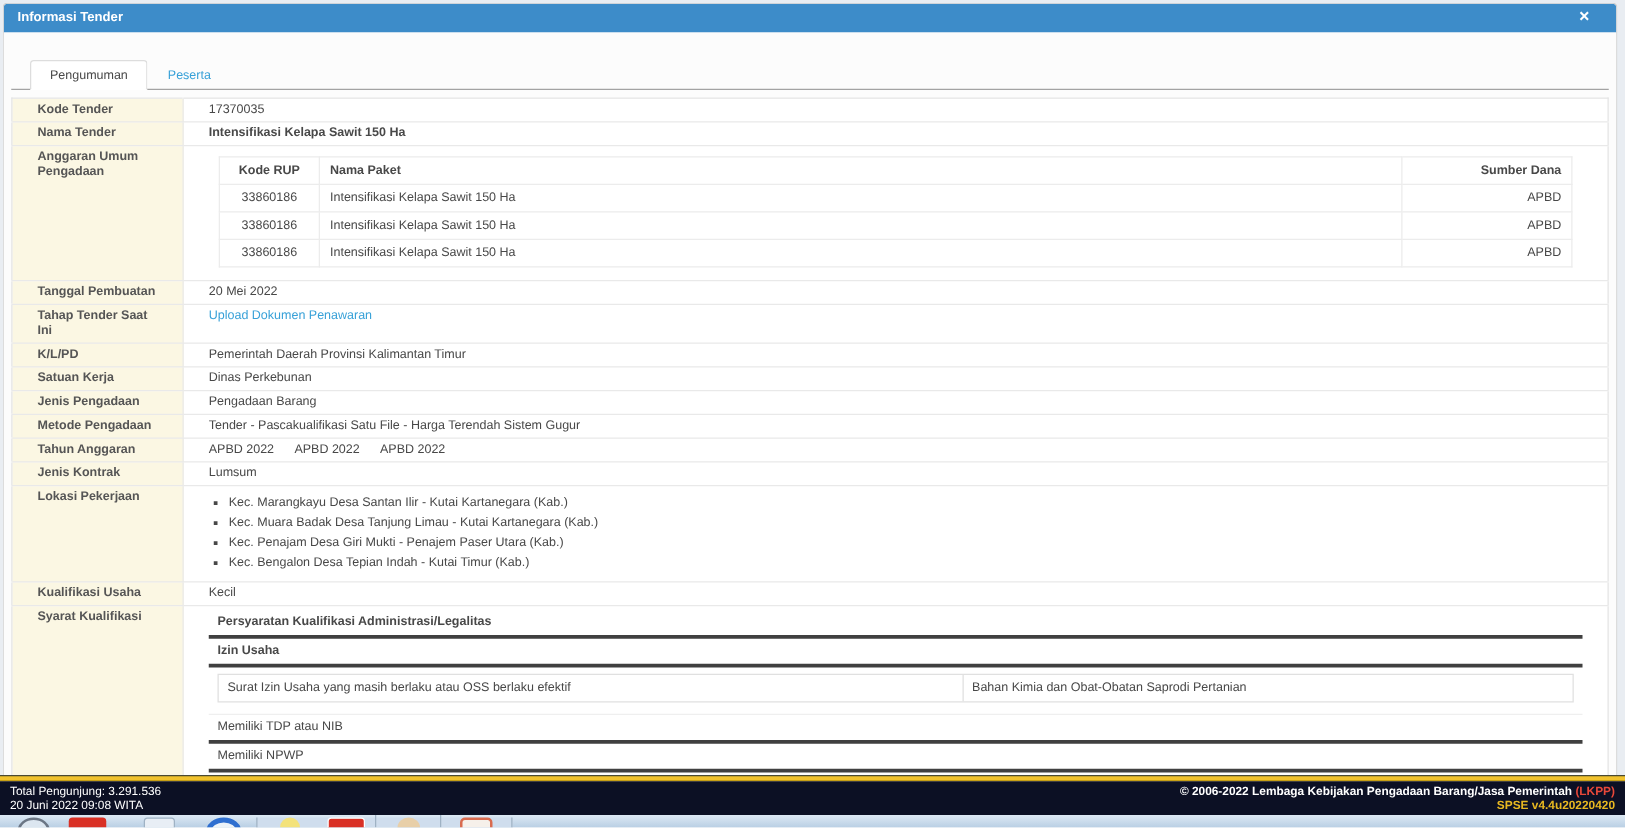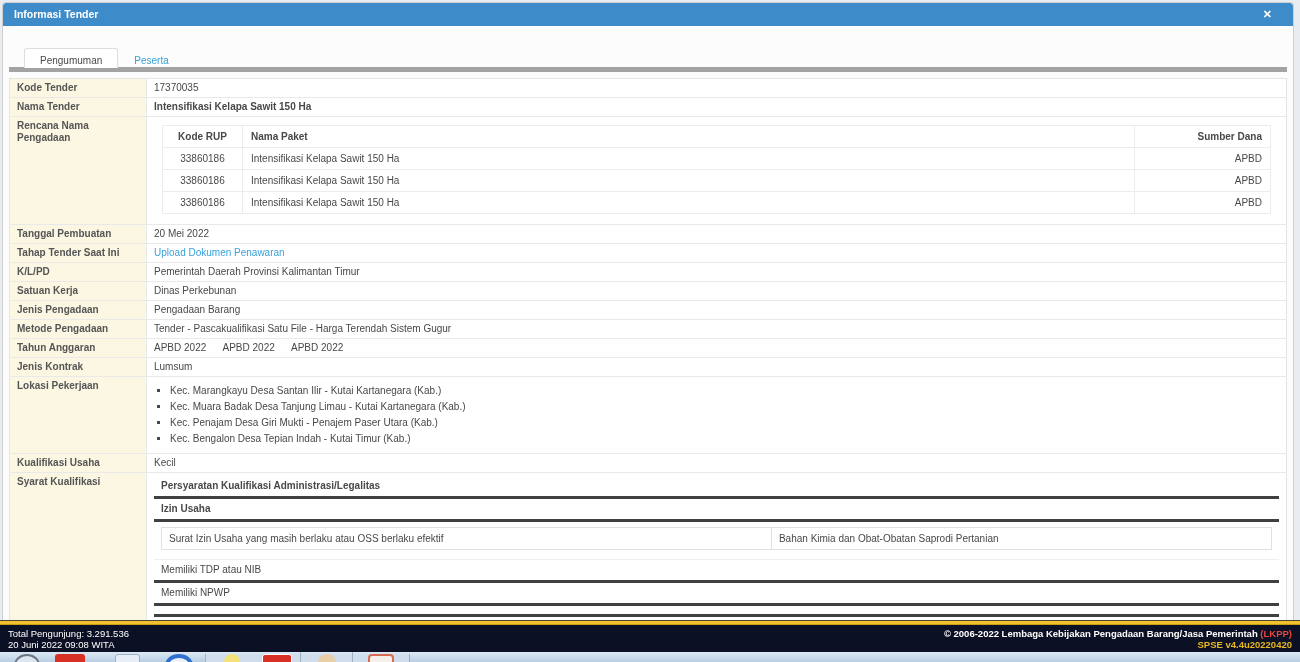--- a/index.html
+++ b/index.html
@@ -25,37 +25,37 @@
     display:flex; justify-content:space-between; align-items:center;
   }
   .titlebar .close {
     font-size:11px; font-weight:bold; cursor:pointer; line-height:23px;
     padding:0 10px;
   }
   .modal-body { padding:0 6px; background:#fcfcfc; height:595px; overflow:hidden; }
 
   
   .tabs {
-    margin-top:22px; padding-left:15px; border-bottom:5px solid #a3a3a3;
+    margin-top:22px; padding-left:15px; border-bottom:1px solid #a3a3a3;
     display:flex; height:24px; font-size:10px;
   }
   .tab {
     padding:6px 15px 5px; margin-bottom:-1px; cursor:pointer;
     border:1px solid transparent; border-radius:3px 3px 0 0;
   }
   .tab.active { background:#fff; border-color:#ddd #ddd #fff; color:#484848; }
   .tab.inactive { color:#38a1d8; }
 
   
   table.info {
     width:100%; margin-top:6px; border-collapse:collapse;
     background:#fff; font-size:10px; color:#484848;
     border:1px solid #e4e4e4;
   }
-  table.info td { border-bottom:1px solid #e9e9e9; padding:3px 7px; vertical-align:top; line-height:12px; }
+  table.info td { border-bottom:1px solid #e9e9e9; padding:3px 20px; vertical-align:top; line-height:12px; }
   td.lbl {
     width:137px; background:#fbf7e3; font-weight:bold; color:#555;
     border-right:1px solid #e9e9e9;
   }
   td.lbl2 { width:222px; background:#fbf7e3; font-weight:bold; color:#555;
     border-right:1px solid #e9e9e9; border-left:1px solid #e9e9e9; }
   td.val1 { width:313px; }
   td.pad0 { padding:0; }
   .link { color:#38a1d8; cursor:pointer; }
   .ta-item { margin-right:14px; }
@@ -132,21 +132,21 @@
       <tbody>
           <tr>
         <td class="lbl">Kode Tender</td>
         <td colspan="3">17370035</td>
       </tr>
       <tr>
         <td class="lbl">Nama Tender</td>
         <td colspan="3" style="font-weight:bold">Intensifikasi Kelapa Sawit 150 Ha</td>
       </tr>
       <tr>
-        <td class="lbl">Rencana Nama Pengadaan</td>
+        <td class="lbl">Anggaran Umum Pengadaan</td>
         <td colspan="3" class="pad0">
           <table class="rup">
             <tbody>
                   <tr>
               <th class="c-kode">Kode RUP</th>
               <th>Nama Paket</th>
               <th class="c-sumber">Sumber Dana</th>
             </tr>
             <tr>
               <td class="c-kode">33860186</td>

